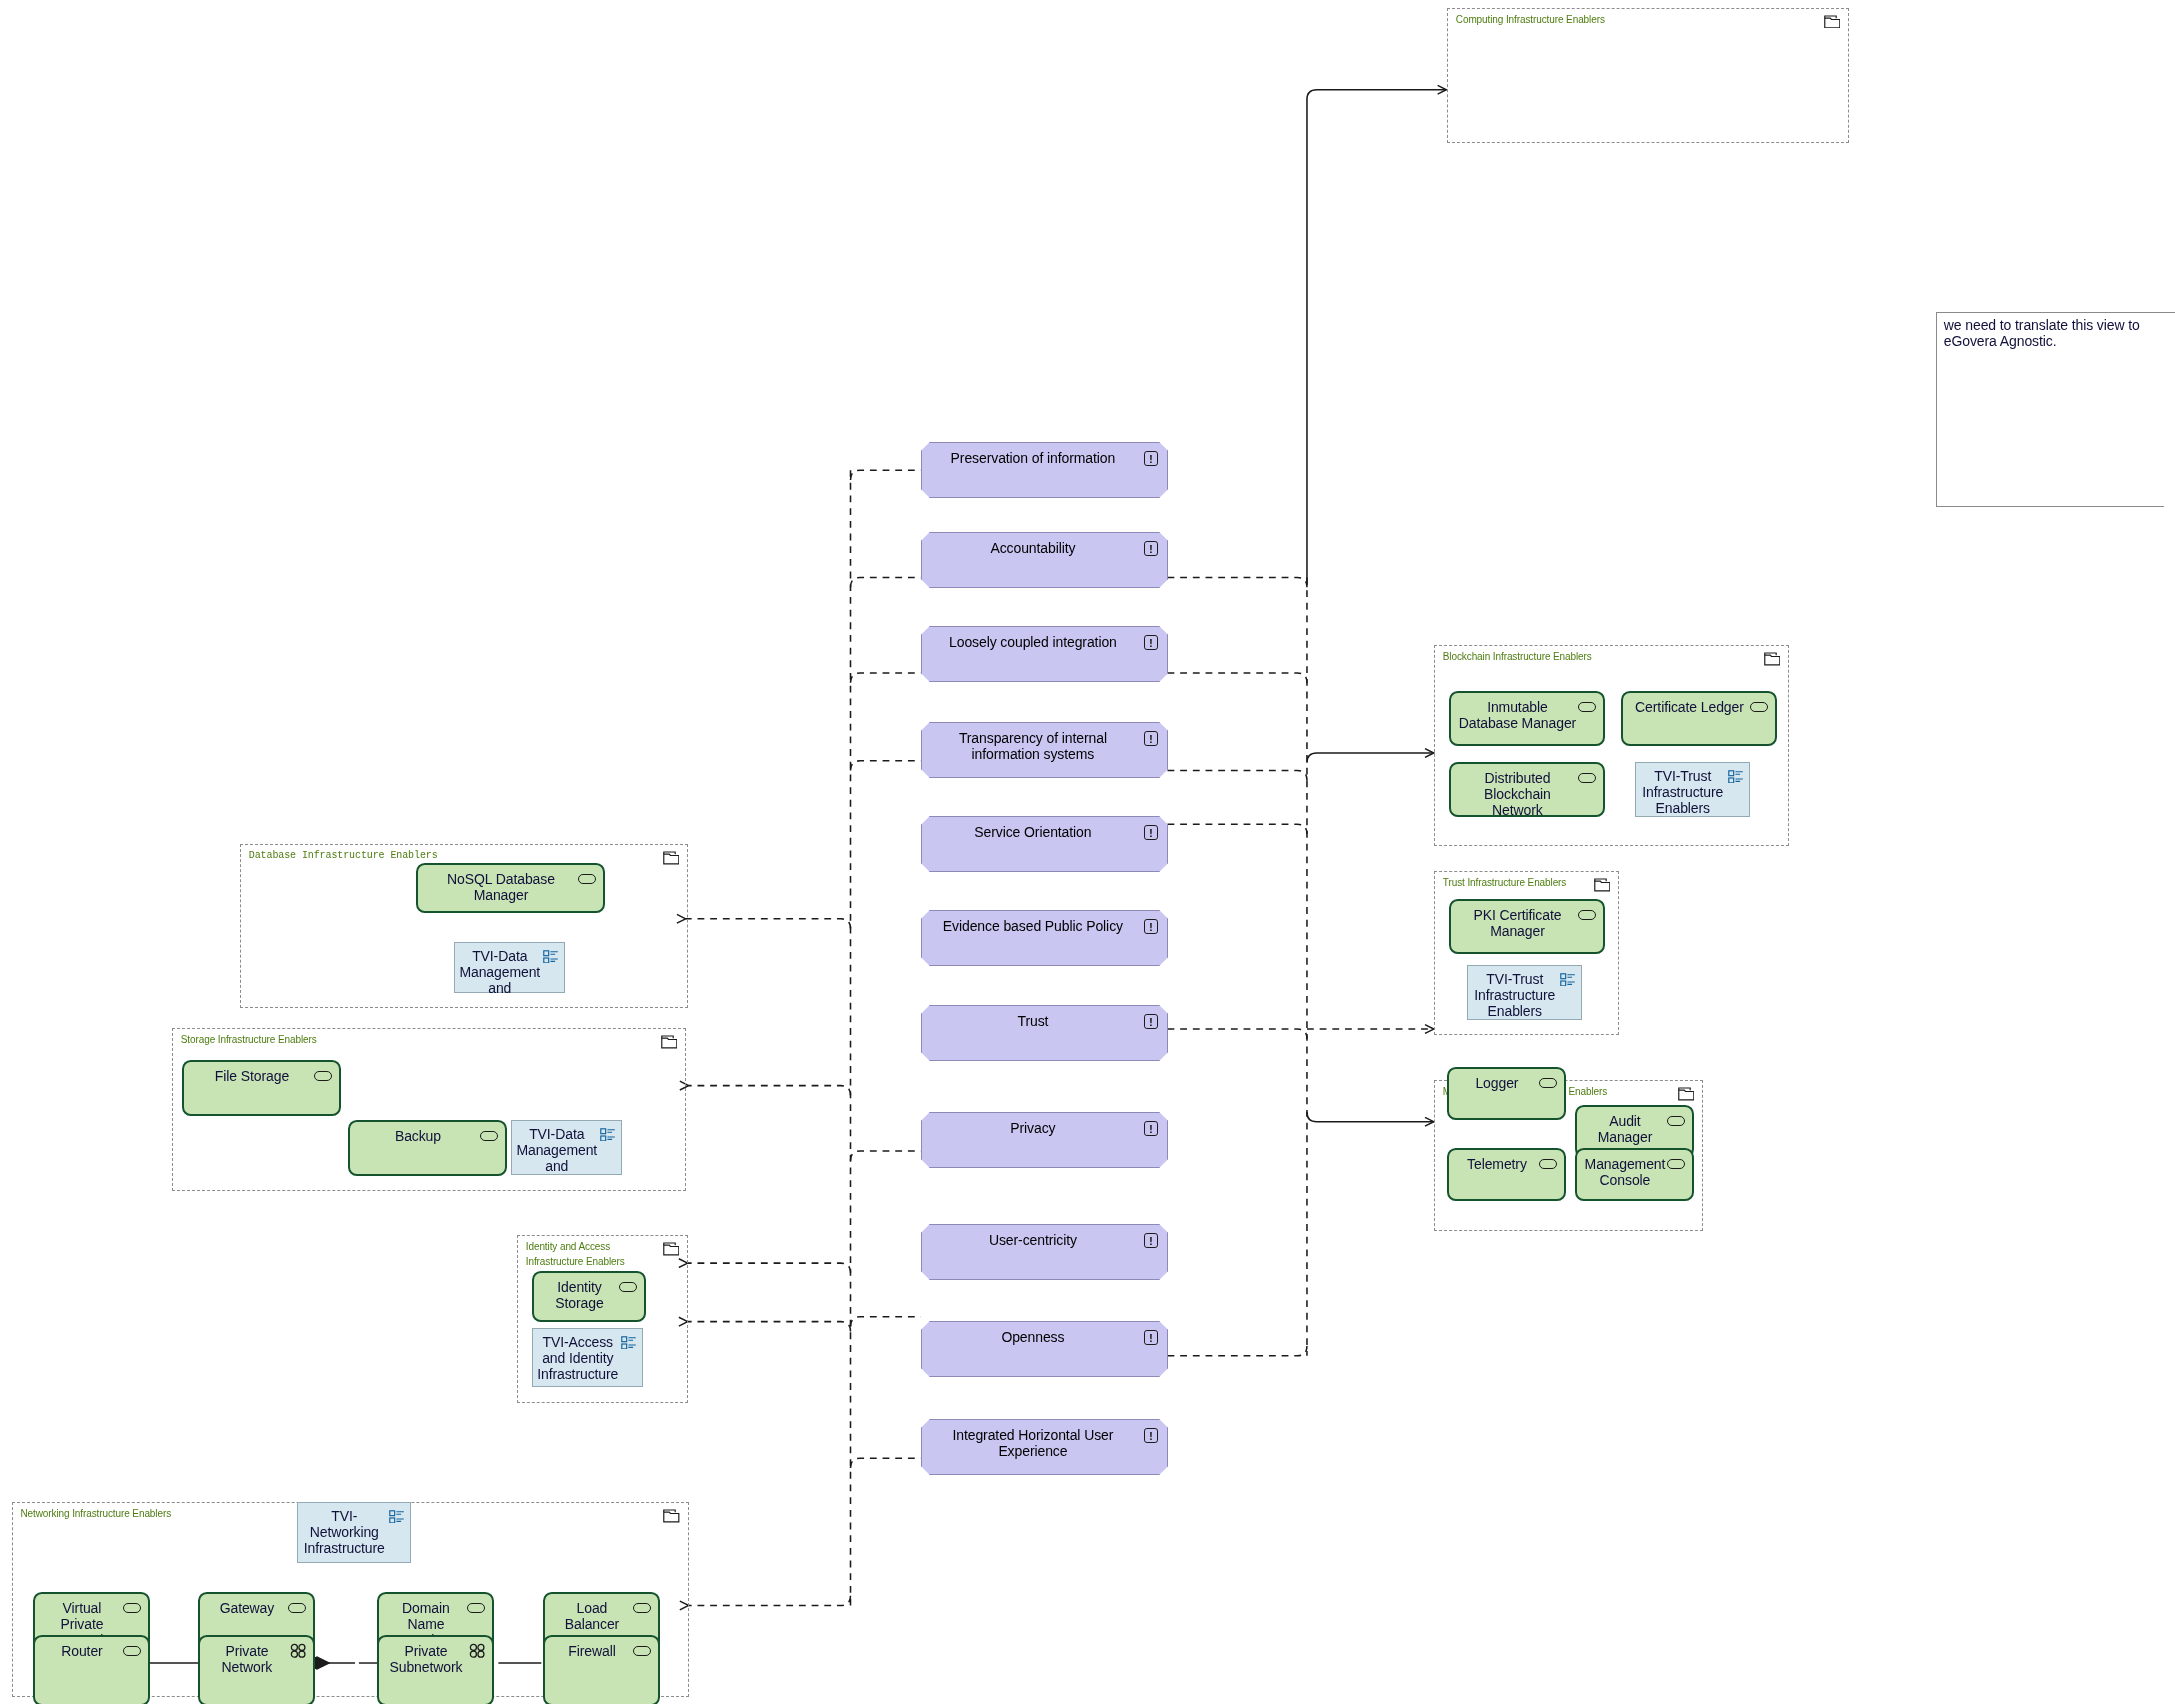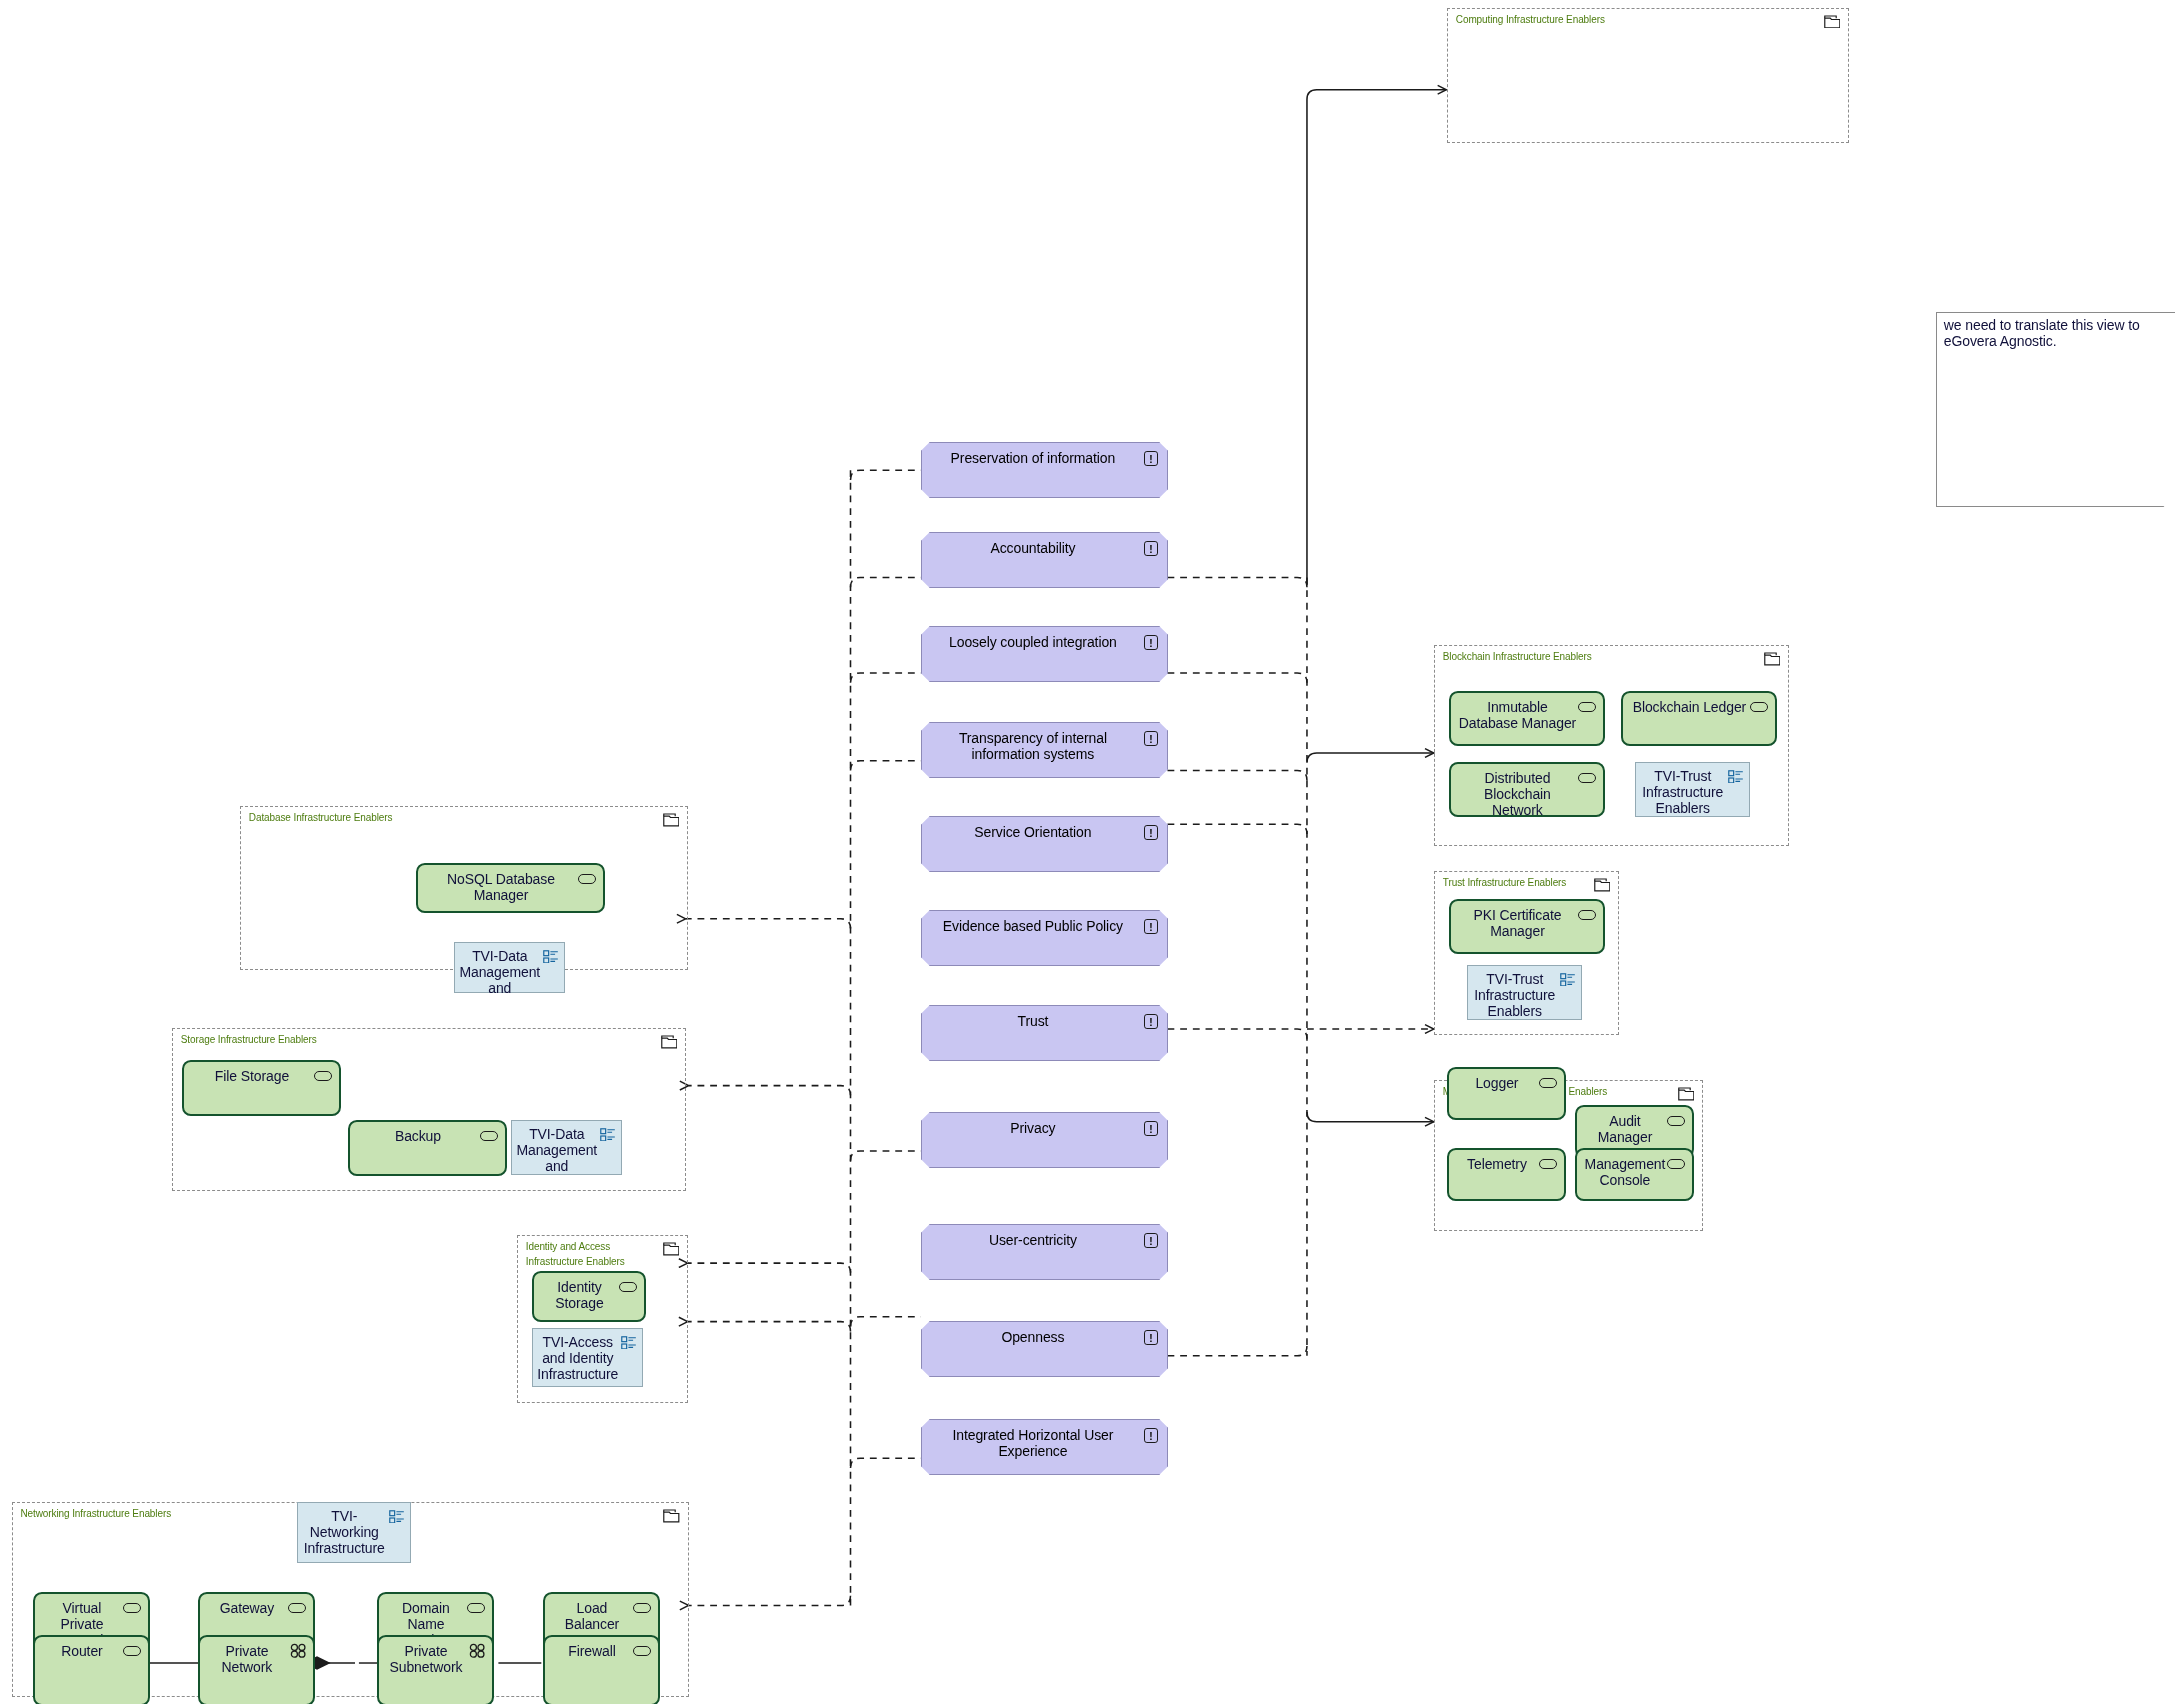--- a/index.html
+++ b/index.html
@@ -128,21 +128,21 @@
     <svg class="folder-icon" viewBox="0 0 17 14">
       <path d="M0.8,13.2 V3.2 H6.4 L7.6,4.6 H16.2 V13.2 Z" fill="none" stroke="#1b1b1b" stroke-width="1.2"></path>
       <path d="M0.8,3.2 V1.0 H12.5 V3.2" fill="none" stroke="#1b1b1b" stroke-width="1.2"></path>
     </svg>
   </div>
   <div class="node" style="left:1449px;top:691px;width:156px;height:55px;">
     <div class="lbl">Inmutable Database Manager</div>
     <div class="node-icon"></div>
   </div>
   <div class="node" style="left:1621px;top:691px;width:156px;height:55px;">
-    <div class="lbl">Blockchain Ledger</div>
+    <div class="lbl">Certificate Ledger</div>
     <div class="node-icon"></div>
   </div>
   <div class="node" style="left:1449px;top:762px;width:156px;height:55px;">
     <div class="lbl">Distributed Blockchain Network</div>
     <div class="node-icon"></div>
   </div>
   <div class="tvi" style="left:1635px;top:762px;width:115px;height:55px;">
     <div class="lbl">TVI-Trust Infrastructure Enablers</div>
     <svg class="ref-icon" viewBox="0 0 16 14">
       <rect x="0.8" y="0.8" width="5" height="5" fill="none" stroke="#14649e" stroke-width="1.2"></rect>
@@ -188,21 +188,21 @@
   </div>
   <div class="node" style="left:1447px;top:1148px;width:119px;height:53px;">
     <div class="lbl">Telemetry</div>
     <div class="node-icon"></div>
   </div>
   <div class="node" style="left:1575px;top:1148px;width:119px;height:53px;">
     <div class="lbl">Management Console</div>
     <div class="node-icon"></div>
   </div>
 
-  <div class="group" style="left:240px;top:806px;width:448px;height:164px;">
+  <div class="group" style="left:240px;top:844px;width:448px;height:164px;font-family:Liberation Mono, monospace;">
     <div class="grp-title">Database Infrastructure Enablers</div>
     <svg class="folder-icon" viewBox="0 0 17 14">
       <path d="M0.8,13.2 V3.2 H6.4 L7.6,4.6 H16.2 V13.2 Z" fill="none" stroke="#1b1b1b" stroke-width="1.2"></path>
       <path d="M0.8,3.2 V1.0 H12.5 V3.2" fill="none" stroke="#1b1b1b" stroke-width="1.2"></path>
     </svg>
   </div>
   <div class="node" style="left:416px;top:863px;width:189px;height:50px;">
     <div class="lbl">NoSQL Database Manager</div>
     <div class="node-icon"></div>
   </div>

